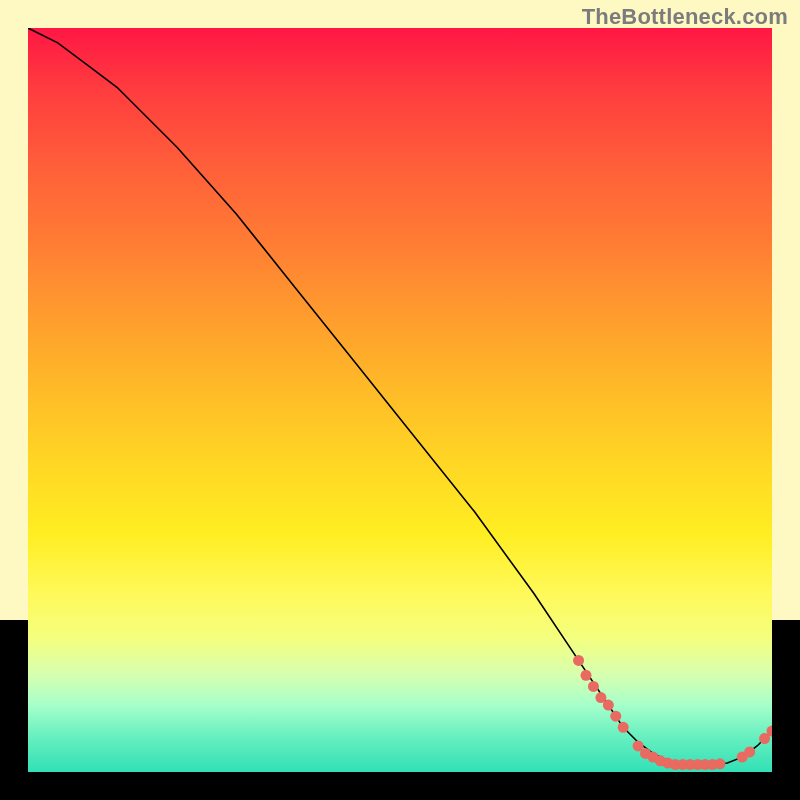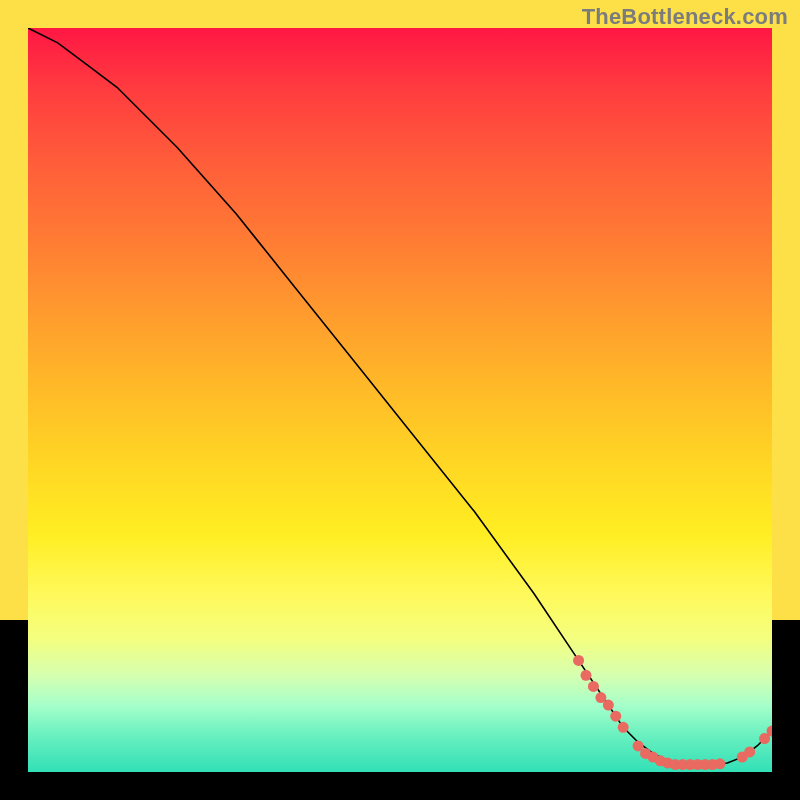--- a/index.html
+++ b/index.html
@@ -8,21 +8,21 @@
     width: 800px;
     height: 800px;
     background: #000000;
     font-family: Arial, Helvetica, sans-serif;
     overflow: hidden;
   }
   .frame {
     position: relative;
     width: 800px;
     height: 620px;
-    background: #fde047;
+    background: #fef9c3;
   }
   .watermark {
     position: absolute;
     top: 4px;
     right: 12px;
     font-size: 22px;
     font-weight: 600;
     color: #7c7c7c;
     letter-spacing: 0.2px;
     z-index: 10;

